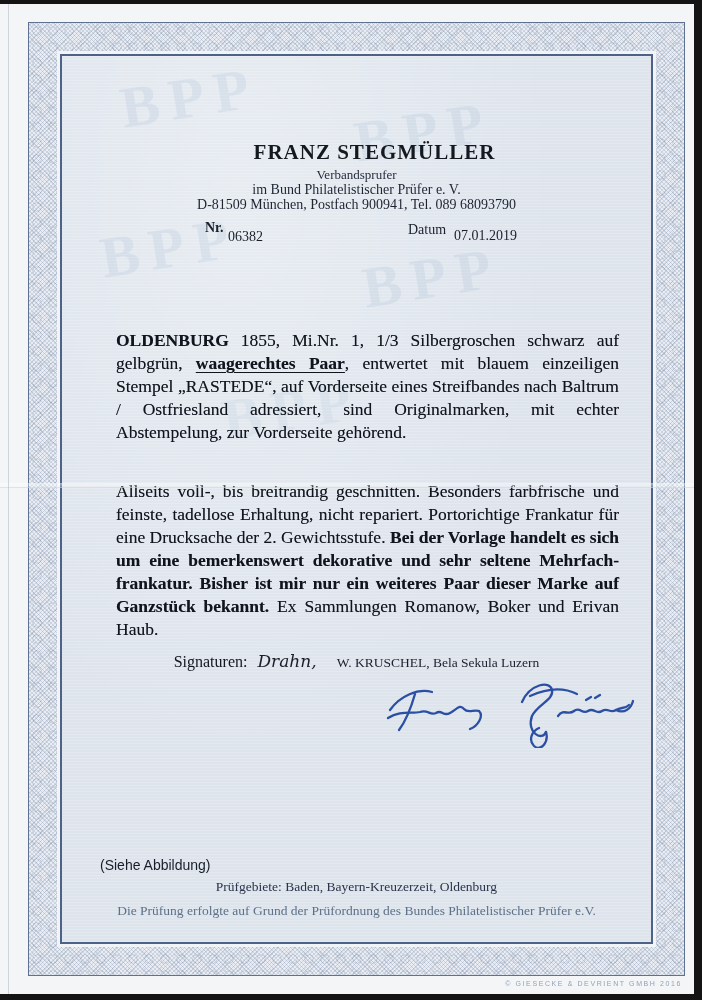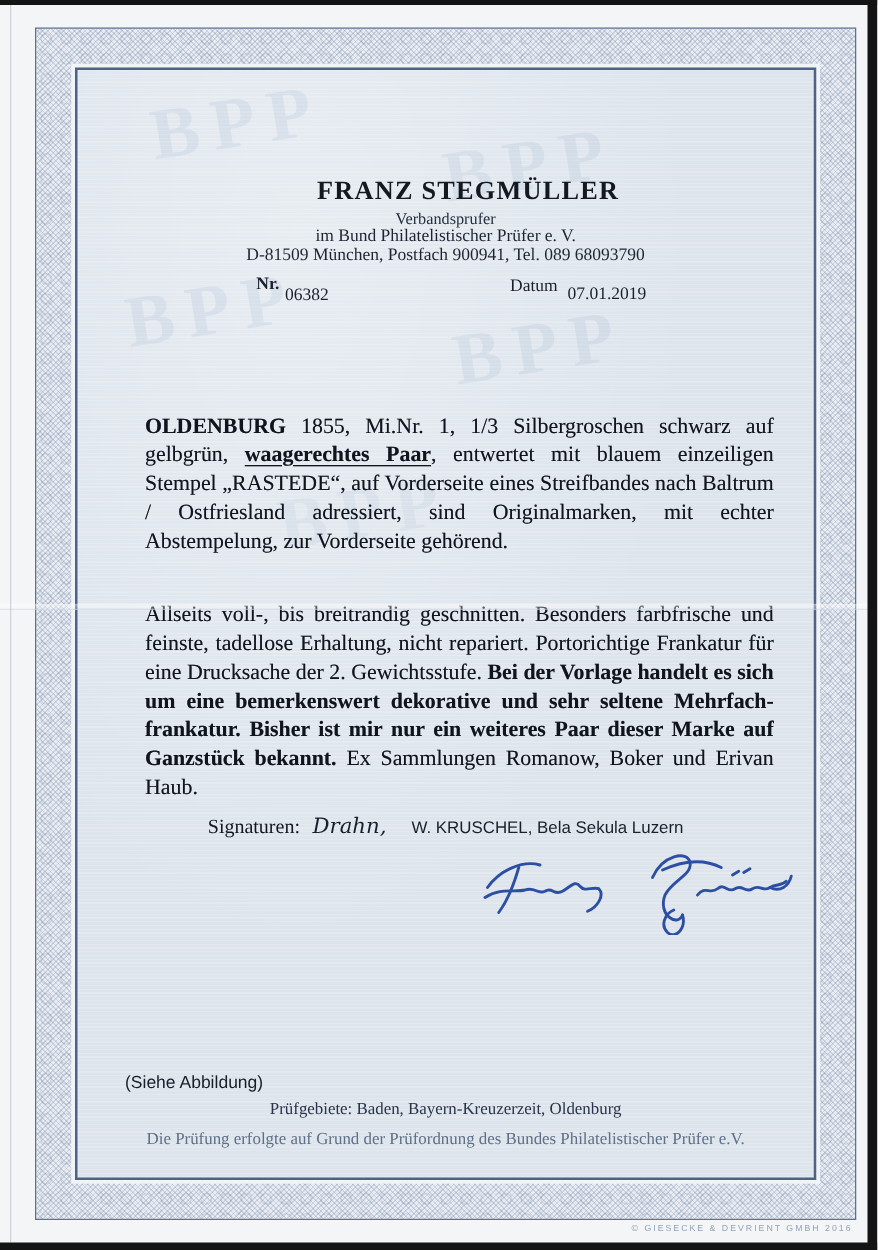--- a/index.html
+++ b/index.html
@@ -70,21 +70,21 @@
     color:#10141d; text-shadow:0 0 .5px rgba(16,20,29,.45);
   }
   .p1{top:257px;}
   .p2{top:408px;}
   .body-p b{font-weight:bold;}
   .body-p .u{text-decoration:underline; text-underline-offset:3px;}
 
   .sig-line{position:absolute; top:595px; left:0; right:0; text-align:center; white-space:nowrap;}
   .sig-label{font-size:16px; color:#12161f;}
   .sig-script{font-size:17px; font-style:italic; font-family:"DejaVu Serif", serif; color:#1a202b; margin-left:6px;}
-  .sig-others{font-size:13.5px; font-family:Liberation Sans, sans-serif; color:#1a202b; margin-left:16px;}
+  .sig-others{font-size:13.5px; font-family:Liberation Serif, serif; color:#1a202b; margin-left:16px;}
 
   .signature-svg{position:absolute; left:318px; top:620px;}
 
   .see-figure{
     position:absolute; left:38px; top:801px;
     font-family:"Liberation Sans", sans-serif; font-size:14px; color:#181e28;
   }
   .areas{top:823px; font-size:13.5px; color:#29334a;}
   .note{top:847px; font-size:13.5px; color:#5d7088;}
 

